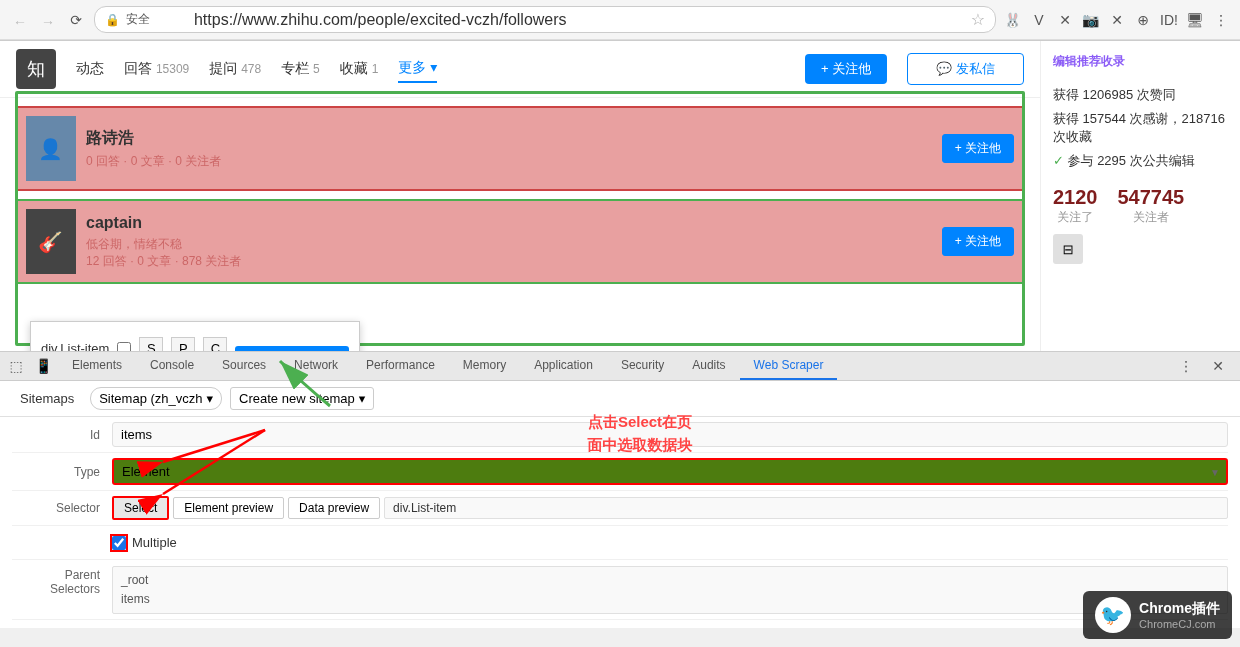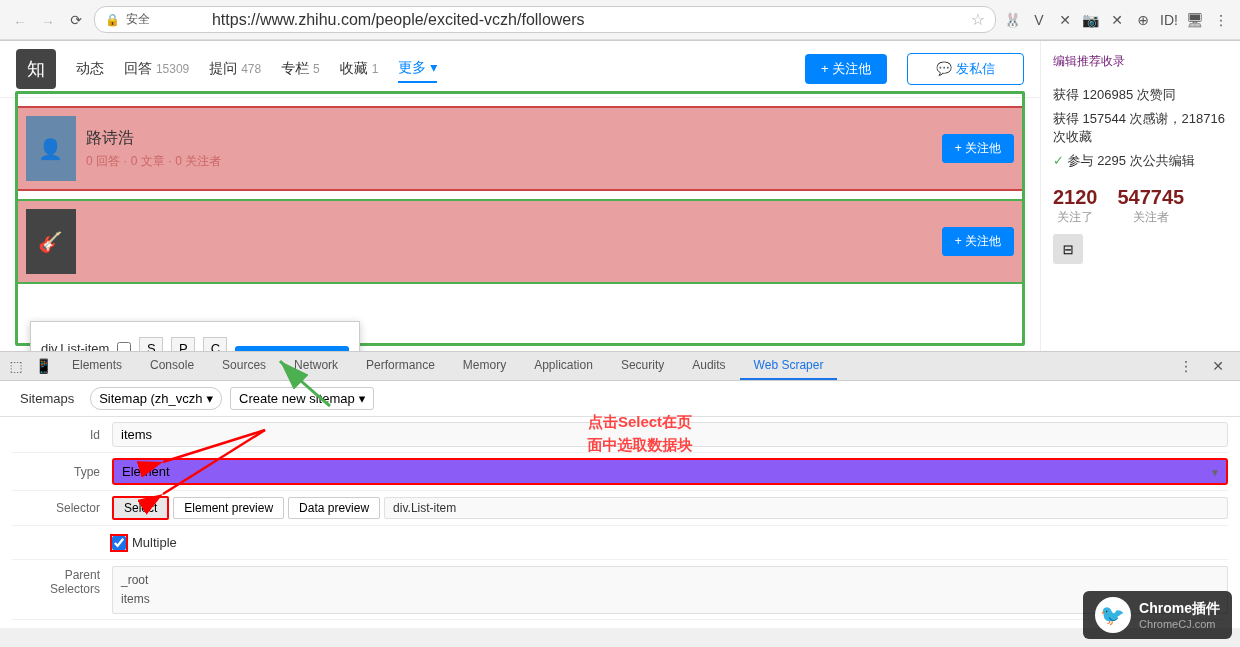--- a/index.html
+++ b/index.html
@@ -37,36 +37,36 @@
     
     .selection-overlay { position: absolute; top: 50px; left: 15px; right: 15px; bottom: 5px; border: 3px solid #4caf50; border-radius: 2px; z-index: 10; pointer-events: none; }
     
     
     .followers-area { padding: 8px 16px; display: flex; flex-direction: column; gap: 8px; }
     
     .follower-card { display: flex; align-items: center; background: #f8d0d0; border: 1px solid #e8a0a0; padding: 8px; border-radius: 2px; position: relative; gap: 10px; }
     .follower-card.selected { background: #e8a0a0; border: 2px solid #cc4444; }
     .follower-avatar-placeholder { width: 50px; height: 65px; background: #888; flex-shrink: 0; display: flex; align-items: center; justify-content: center; color: white; font-size: 20px; }
     .follower-info { flex: 1; }
-    .follower-name { font-size: 16px; color: #333; font-weight: normal; margin-bottom: 4px; }
+    .follower-name { font-size: 16px; color: #333; font-weight: bold; margin-bottom: 4px; }
     .follower-stats { font-size: 12px; color: #cc6666; }
     .follow-btn { background: transparent; border: 1px solid #cc4444; color: #cc4444; border-radius: 3px; padding: 5px 12px; font-size: 12px; cursor: pointer; display: flex; align-items: center; gap: 4px; margin-left: auto; flex-shrink: 0; }
     .follow-btn.blue { background: #0084ff; border-color: #0084ff; color: white; }
 
     
     .selector-popup { position: absolute; top: 280px; left: 30px; background: white; border: 1px solid #ccc; display: flex; align-items: center; gap: 8px; padding: 4px 10px; z-index: 20; box-shadow: 0 2px 8px rgba(0,0,0,0.2); }
     .selector-text { font-size: 13px; color: #333; }
     .selector-checkbox { width: 14px; height: 14px; }
     .selector-letter-btn { width: 24px; height: 24px; background: #f5f5f5; border: 1px solid #ccc; display: flex; align-items: center; justify-content: center; font-size: 13px; cursor: pointer; }
     .done-btn { background: #0084ff; color: white; border: none; border-radius: 3px; padding: 5px 12px; font-size: 13px; cursor: pointer; margin-top: 20px; }
 
     
     .zhihu-sidebar { width: 200px; border-left: 1px solid #eee; padding: 12px; background: white; font-size: 13px; }
     .sidebar-section { margin-bottom: 16px; }
-    .sidebar-title { color: #701a75; font-size: 12px; margin-bottom: 0; }
+    .sidebar-title { color: #8b5cf6; font-size: 12px; margin-bottom: 0; font-weight: bold; }
     .stat-item { color: #333; margin-bottom: 6px; font-size: 13px; }
     .follow-stats { display: flex; gap: 20px; margin-top: 12px; }
     .follow-stat-item { text-align: center; cursor: pointer; }
     .follow-stat-num { font-size: 20px; font-weight: bold; color: #7f1d1d; }
     .follow-stat-label { font-size: 12px; color: #999; }
     .sidebar-scroll-btn { width: 30px; height: 30px; background: #e0e0e0; border: none; border-radius: 3px; cursor: pointer; display: flex; align-items: center; justify-content: center; margin-top: 8px; }
 
     
     .devtools { background: #f0f0f0; border-top: 1px solid #ccc; }
     .devtools-toolbar { display: flex; align-items: center; padding: 0; background: #e8e8e8; border-bottom: 1px solid #ccc; }
@@ -85,21 +85,21 @@
 
     
     .chinese-annotation { position: absolute; right: 340px; top: 375px; z-index: 40; pointer-events: none; text-align: center; }
 
     
     .form-area { background: white; padding: 0 12px 8px 12px; }
     .form-row { display: flex; align-items: center; padding: 5px 0; border-bottom: 1px solid #f0f0f0; min-height: 34px; }
     .form-label { width: 100px; font-size: 12px; color: #666; text-align: right; padding-right: 12px; flex-shrink: 0; }
     .form-content { flex: 1; }
     .form-input { width: 100%; border: 1px solid #e0e0e0; border-radius: 3px; padding: 4px 8px; font-size: 13px; outline: none; background: #f9f9f9; }
-    .form-select { width: 100%; border: 1px solid #ccc; border-radius: 3px; padding: 4px 8px; font-size: 13px; outline: none; background: #8b5cf6; cursor: pointer; appearance: none; }
+    .form-select { width: 100%; border: 1px solid #ccc; border-radius: 3px; padding: 4px 8px; font-size: 13px; outline: none; background: #4d7c0f; cursor: pointer; appearance: none; }
     .element-select-wrap { position: relative; }
     .element-select-wrap::after { content: '▼'; position: absolute; right: 8px; top: 50%; transform: translateY(-50%); font-size: 10px; color: #666; pointer-events: none; }
 
     
     .selector-row { display: flex; align-items: center; gap: 4px; }
     .selector-tab-btn { border: 1px solid #ccc; background: white; padding: 3px 10px; font-size: 12px; cursor: pointer; border-radius: 2px; }
     .selector-tab-btn.select-btn { background: #e8e8e8; border-color: #aaa; }
     .selector-value { border: 1px solid #e0e0e0; border-radius: 2px; padding: 3px 8px; font-size: 12px; background: #f9f9f9; flex: 1; color: #333; }
 
     
@@ -124,21 +124,21 @@
 
 <div class="browser-chrome">
   <div class="browser-toolbar">
     <div class="nav-buttons">
       <button class="nav-btn disabled">←</button>
       <button class="nav-btn disabled">→</button>
       <button class="reload-btn">⟳</button>
     </div>
     <div class="address-bar-wrap">
       <span class="lock-icon">🔒</span>
-      <span style="font-size:12px;color:#555;margin-right:20px;">安全</span>
+      <span style="font-size:12px;color:#555;margin-right:2px;">安全</span>
       <input class="address-bar" type="text" value="https://www.zhihu.com/people/excited-vczh/followers" style="">
       <span class="star-icon">☆</span>
     </div>
     <div class="toolbar-icons">
       <div class="toolbar-icon">🐰</div>
       <div class="toolbar-icon">V</div>
       <div class="toolbar-icon">✕</div>
       <div class="toolbar-icon">📷</div>
       <div class="toolbar-icon">✕</div>
       <div class="toolbar-icon">⊕</div>
@@ -173,20 +173,25 @@
         <div class="follower-avatar-placeholder" style="background:#6688aa;">👤</div>
         <div class="follower-info">
           <div class="follower-name">路诗浩</div>
           <div class="follower-stats">0 回答 · 0 文章 · 0 关注者</div>
         </div>
         <button class="follow-btn blue">+ 关注他</button>
       </div>
 
       <div class="follower-card selected card-green-highlight" style="border:2px solid #4caf50;">
         <div class="follower-avatar-placeholder" style="background:#444;">🎸</div>
+        <div class="follower-info">
+          <div class="follower-name">captain</div>
+          <div class="follower-stats">低谷期，情绪不稳</div>
+          <div class="follower-stats">12 回答 · 0 文章 · 878 关注者</div>
+        </div>
         <button class="follow-btn blue">+ 关注他</button>
       </div>
     </div>
 
     <div class="selector-popup">
       <span class="selector-text">div.List-item</span>
       <input type="checkbox" class="selector-checkbox" style="">
       <button class="selector-letter-btn">S</button>
       <button class="selector-letter-btn">P</button>
       <button class="selector-letter-btn">C</button>

